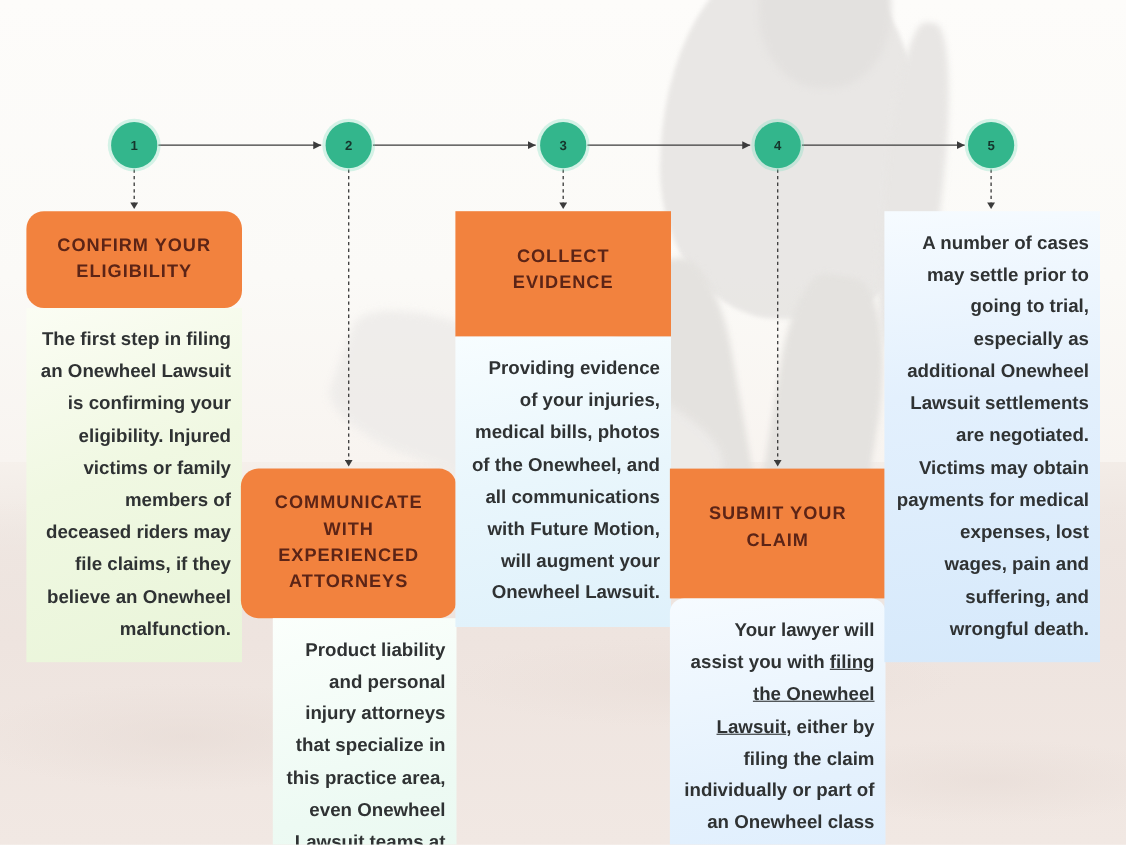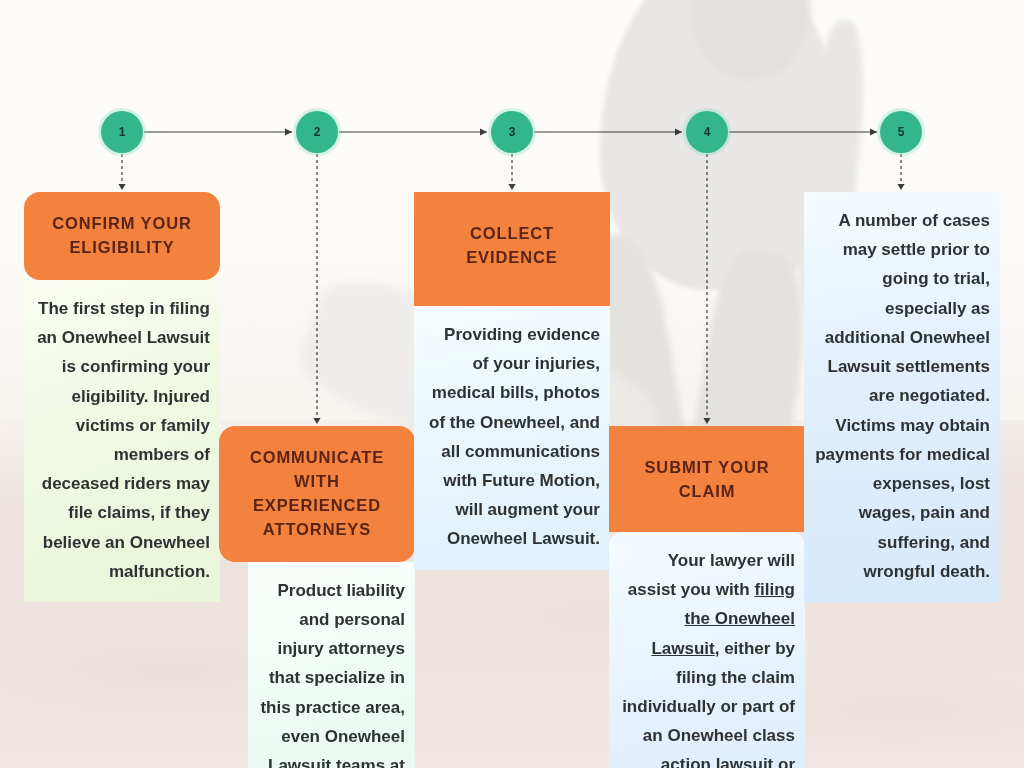--- a/index.html
+++ b/index.html
@@ -261,21 +261,21 @@
     <div class="card-head tall2">COMMUNICATE WITH EXPERIENCED ATTORNEYS</div>
     <div class="card-body body-mint">Product liability and personal injury attorneys that specialize in this practice area, even Onewheel Lawsuit teams at Morgan and Morgan law firm are currently handling these types of claims.</div>
   </div>
 
   <div class="card" style="left:414px; top:192px;">
     <div class="card-head" style="padding-top:30px;padding-bottom:36px;">COLLECT EVIDENCE</div>
     <div class="card-body body-cyan">Providing evidence of your injuries, medical bills, photos of the Onewheel, and all communications with Future Motion, will augment your Onewheel Lawsuit.</div>
   </div>
 
   <div class="card" style="left:609px; top:426px;">
-    <div class="card-head" style="padding-top:30px;padding-bottom:28px;">SUBMIT YOUR CLAIM</div>
+    <div class="card-head" style="padding-top:30px;padding-bottom:40px;">SUBMIT YOUR CLAIM</div>
     <div class="card-body body-blue">
       <span>Your lawyer will assist you with </span><a class="lnk" href="#">filing the Onewheel Lawsuit</a><span>, either by filing the claim individually or part of an Onewheel class action lawsuit or Onewheel MDL, depending on your personal circumstances.</span>
     </div>
   </div>
 
   <div class="card" style="left:804px; top:192px;">
     <div class="card-body body-blue2">A number of cases may settle prior to going to trial, especially as additional Onewheel Lawsuit settlements are negotiated. Victims may obtain payments for medical expenses, lost wages, pain and suffering, and wrongful death.</div>
   </div>
 
 </div>

